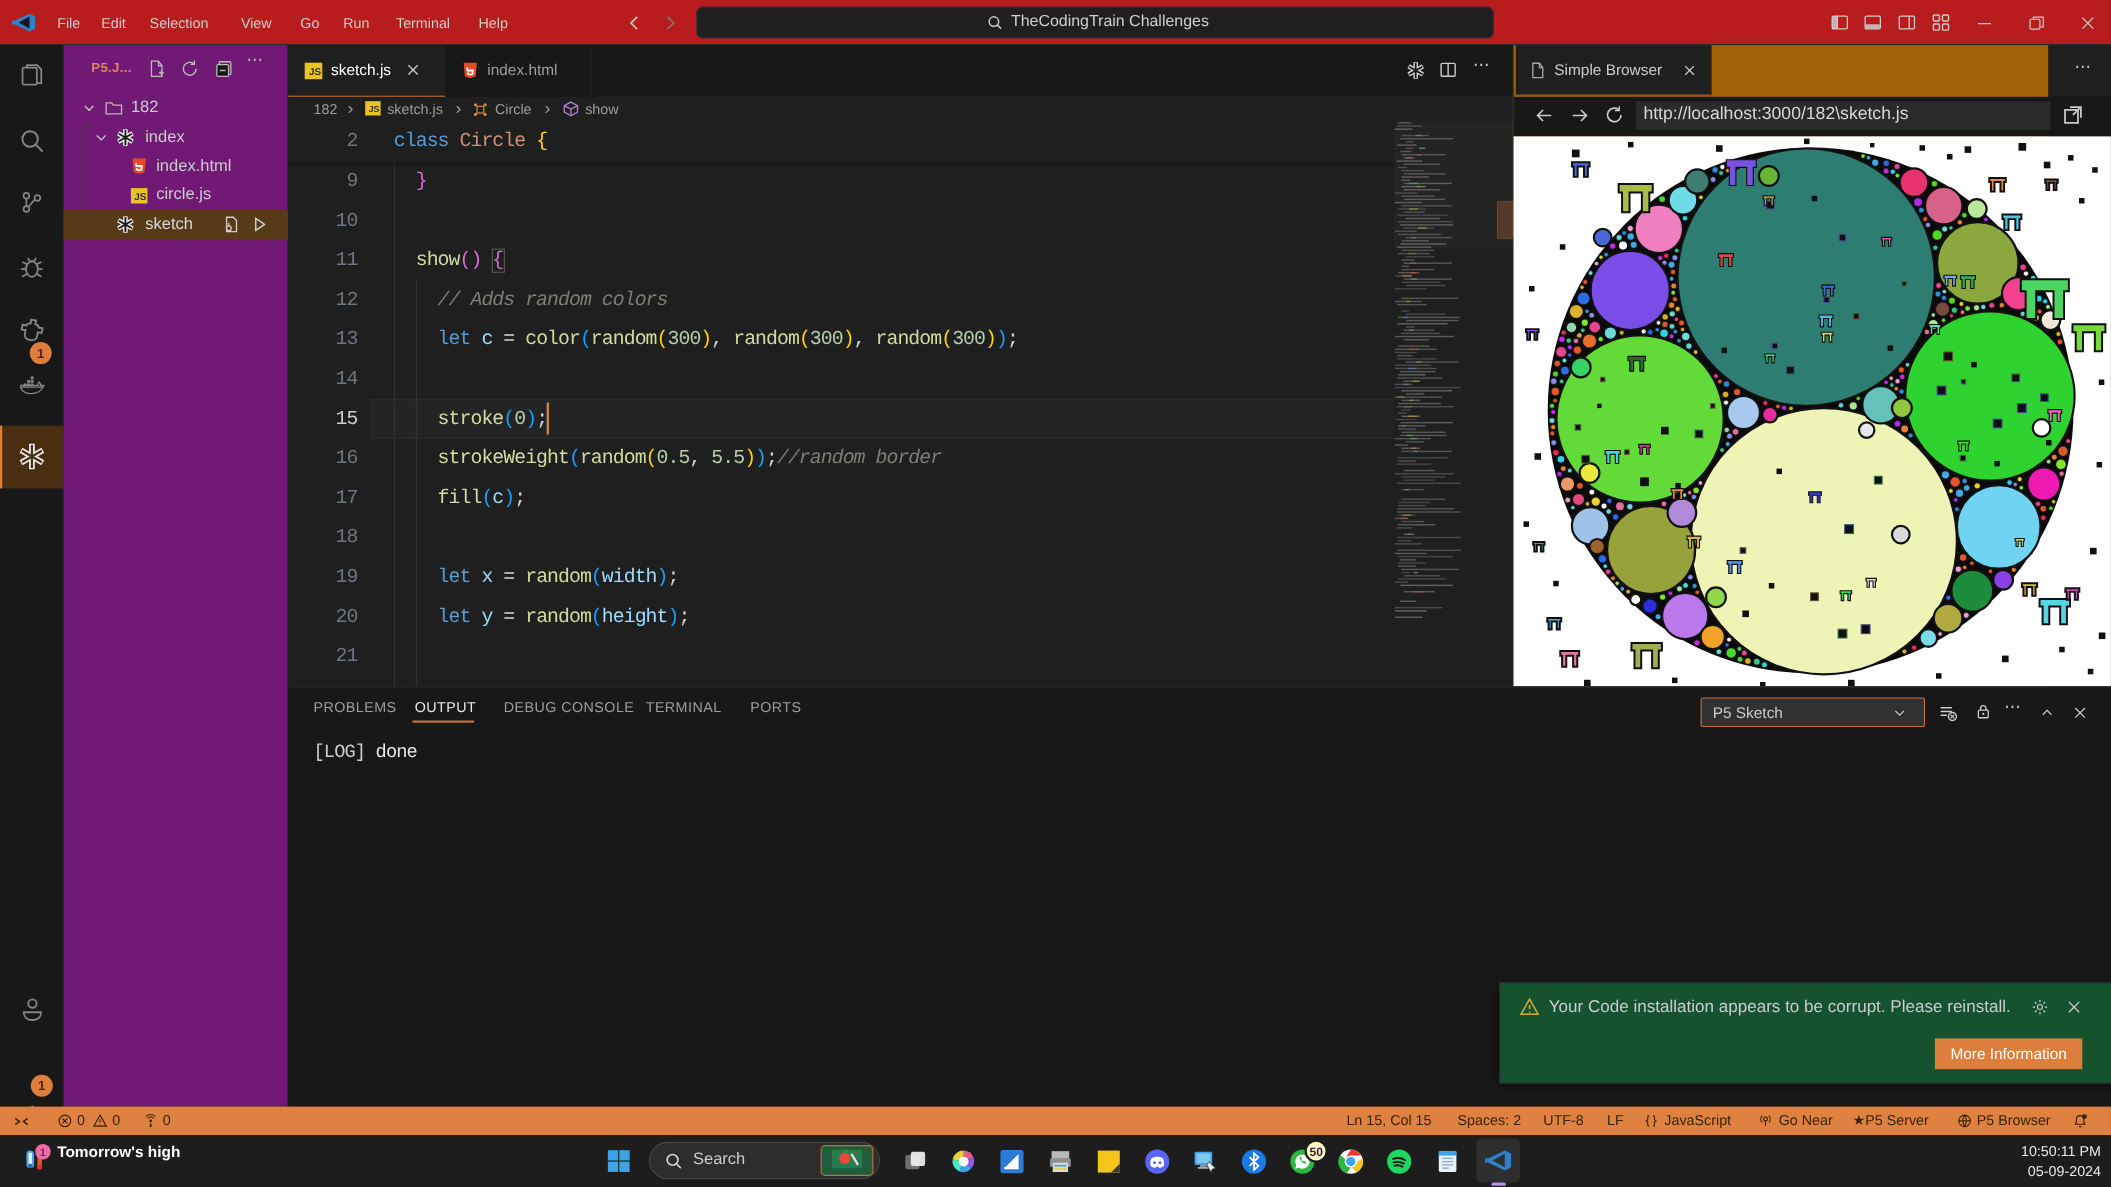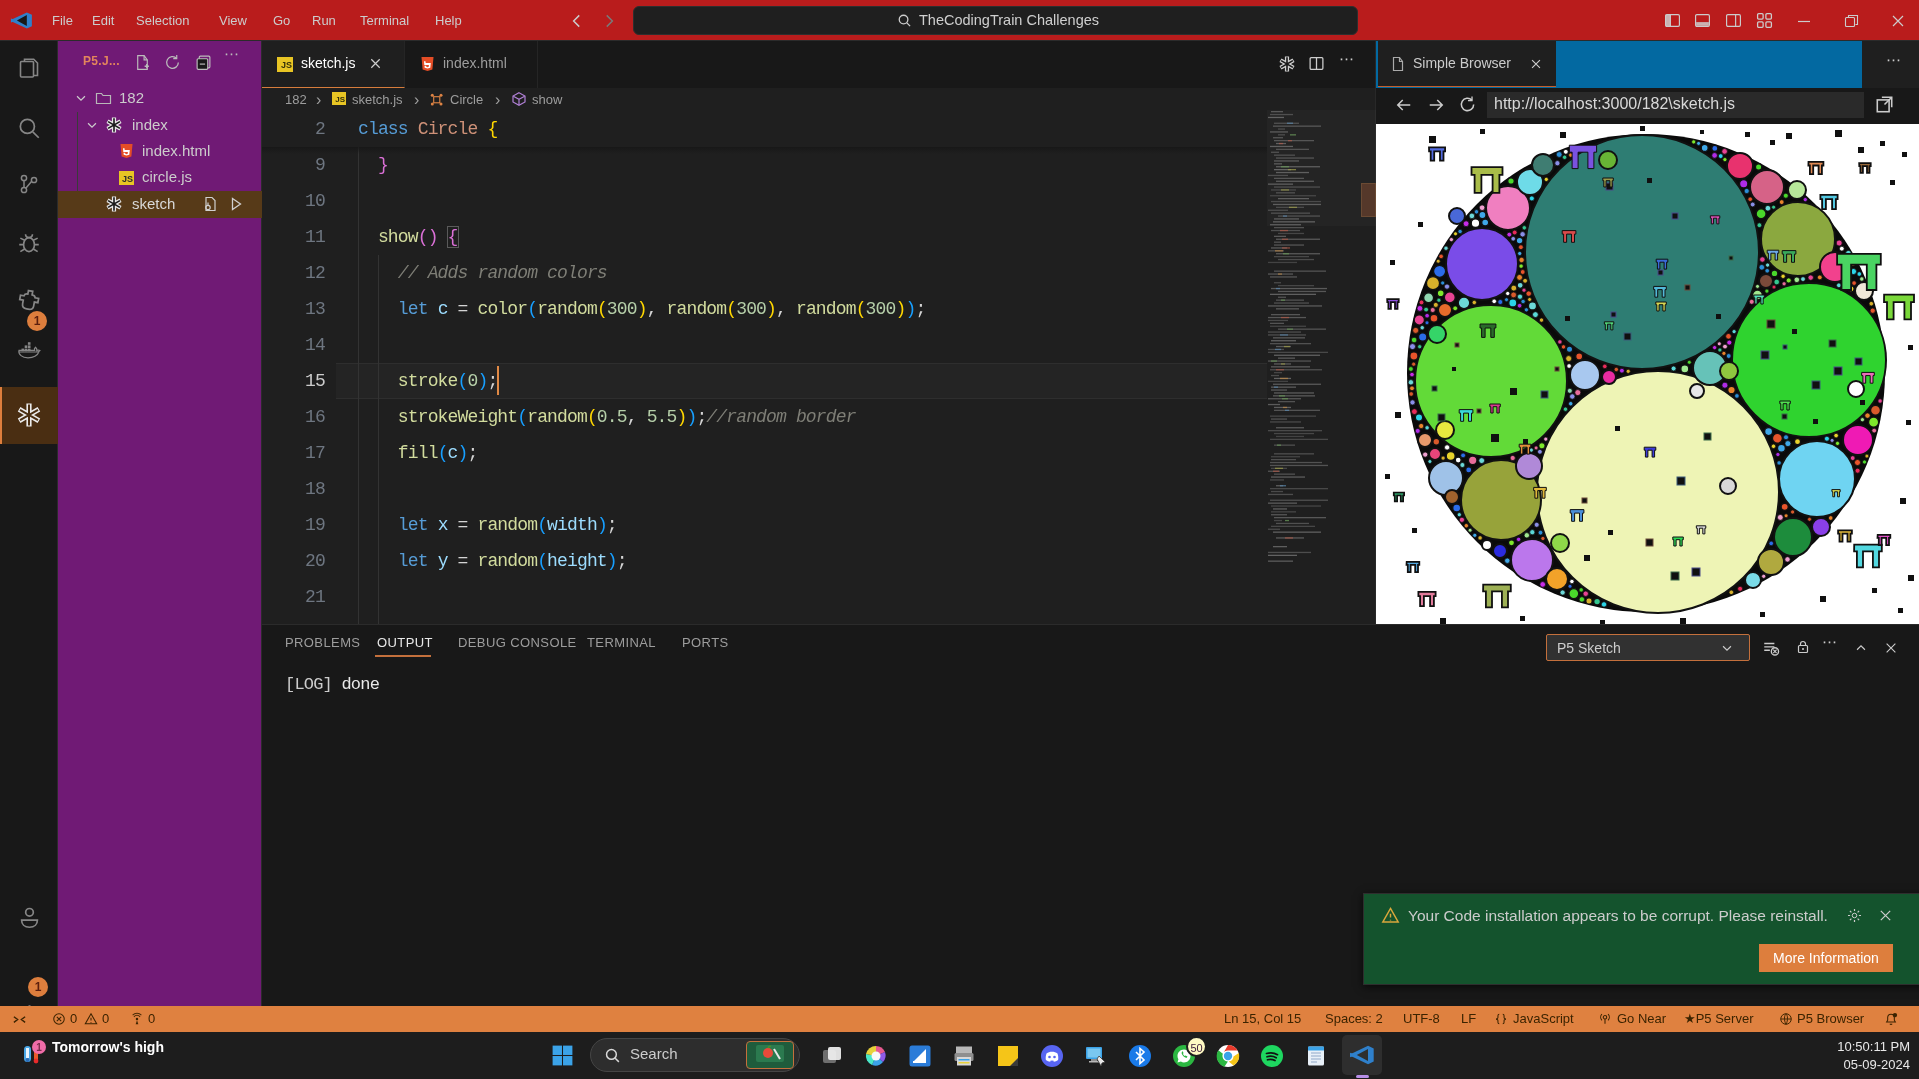--- a/index.html
+++ b/index.html
@@ -19,21 +19,21 @@
   #breadcrumb { position:absolute; left:0; top:47px; width:1114px; height:23px; background:#1f1f1f; font-size:13px; color:#9d9d9d; }
   #code { position:absolute; left:0; top:70px; width:1114px; height:513px; overflow:hidden; font-family:"Liberation Mono", monospace; font-size:18px; letter-spacing:-0.85px; }
   .cl { position:absolute; left:0; height:36px; line-height:36px; white-space:pre; }
   .ln { position:absolute; width:63px; text-align:right; color:#6e7681; height:36px; line-height:36px; font-family:"Liberation Mono", monospace; font-size:18px; letter-spacing:-0.85px; }
   .kw { color:#569CD6; } .cls { color:#CE9178; } .fn { color:#d2dc9e; } .vr { color:#9CDCFE; }
   .nm { color:#B5CEA8; } .cm { color:#7e7e76; font-style:italic;margin-top:29px; } .b1 { color:#FFD700; } .b2 { color:#DA70D6; } .b3 { color:#179FFF; }
   .bm { outline:1px solid #5a5a5a; outline-offset:0px; }
   .bsep { font-size:16px; color:#9d9d9d; }
   #code .cl { color:#d4d4d4; }
   
-  #rightpanel { position:absolute; left:1376px; top:41px; width:486px; height:583px; background:#0369a1;text-align:right; }
+  #rightpanel { position:absolute; left:1376px; top:41px; width:486px; height:583px; background:#a16207;text-align:right; }
   
   #panel { position:absolute; left:262px; top:624px; width:1657px; height:382px; background:#181818; border-top:1px solid #2b2b2b; }
   
   #statusbar { position:absolute; left:0; top:1006px; width:1919px; height:26px; background:#DF8140; color:#3b2300; font-size:13px; }
   
   #taskbar { position:absolute; left:0; top:1032px; width:1919px; height:47px; background:#1d1d1d; }
   .sb-item { position:absolute; top:0; height:26px; line-height:26px; }
 </style>
 </head>
 <body>
@@ -1070,21 +1070,21 @@
   <svg class="abs" style="left:1128px;top:12px" width="24" height="24" viewBox="0 0 24 24">
       <circle cx="12" cy="12" r="11" fill="#1a7ae8"></circle>
       <path d="M8 8l8 8-4 3.5v-15L16 8l-8 8" stroke="#fff" stroke-width="1.6" fill="none"></path>
     </svg>
   <svg class="abs" style="left:1172px;top:12px" width="24" height="24" viewBox="0 0 24 24">
       <circle cx="12" cy="12" r="11" fill="#2bb741"></circle>
       <path d="M12 5.5c-3.6 0-6.5 2.9-6.5 6.5 0 1.2.3 2.3.9 3.2L5.5 18.5l3.4-.9c.9.5 2 .9 3.1.9 3.6 0 6.5-2.9 6.5-6.5S15.6 5.5 12 5.5z" fill="#fff"></path>
       <path d="M9.5 9c.8 2.5 2.5 4.2 5 5l1-1.5-2-1-1 .5c-.8-.6-1.2-1.2-1.5-2l.5-1-1-2z" fill="#2bb741"></path>
     </svg>
   <circle>
-  <div class="abs" style="left:1186px;top:4px;width:21px;height:21px;border-radius:50%;background:#fef9c3;border:2px solid #1d1d1d;color:#3a1a3a;font-size:11px;font-weight:normal;text-align:center;line-height:21px;">50</div>
+  <div class="abs" style="left:1186px;top:4px;width:21px;height:21px;border-radius:50%;background:#fef9c3;border:2px solid #1d1d1d;color:#3a1a3a;font-size:11px;font-weight:bold;text-align:center;line-height:21px;">50</div>
   <svg class="abs" style="left:1216px;top:12px" width="24" height="24" viewBox="0 0 24 24">
         <circle cx="12" cy="12" r="11" fill="#fff"></circle>
         <path d="M12 1a11 11 0 0 1 9.5 5.5h-9.5a5.5 5.5 0 0 0-5 3.2z" fill="#e83a2b"></path>
         <path d="M21.5 6.5a11 11 0 0 1-1.5 12l-4.8-8.2a5.5 5.5 0 0 0-.2-5.8z" fill="#f5c518" opacity="0"></path>
         <path d="M22.8 9a11 11 0 0 1-5.3 12.6L12.7 17.4a5.5 5.5 0 0 0 4.8-5z" fill="#f5c518"></path>
         <path d="M6.9 9.7a5.5 5.5 0 0 0 5 7.7l-3.5 5.3A11 11 0 0 1 2.4 6.3z" fill="#2bb741"></path>
         <circle cx="12" cy="12" r="5" fill="#fff"></circle>
         <circle cx="12" cy="12" r="4.2" fill="#3ba3e8"></circle>
       </svg>
   <svg class="abs" style="left:1260px;top:12px" width="24" height="24" viewBox="0 0 24 24">

